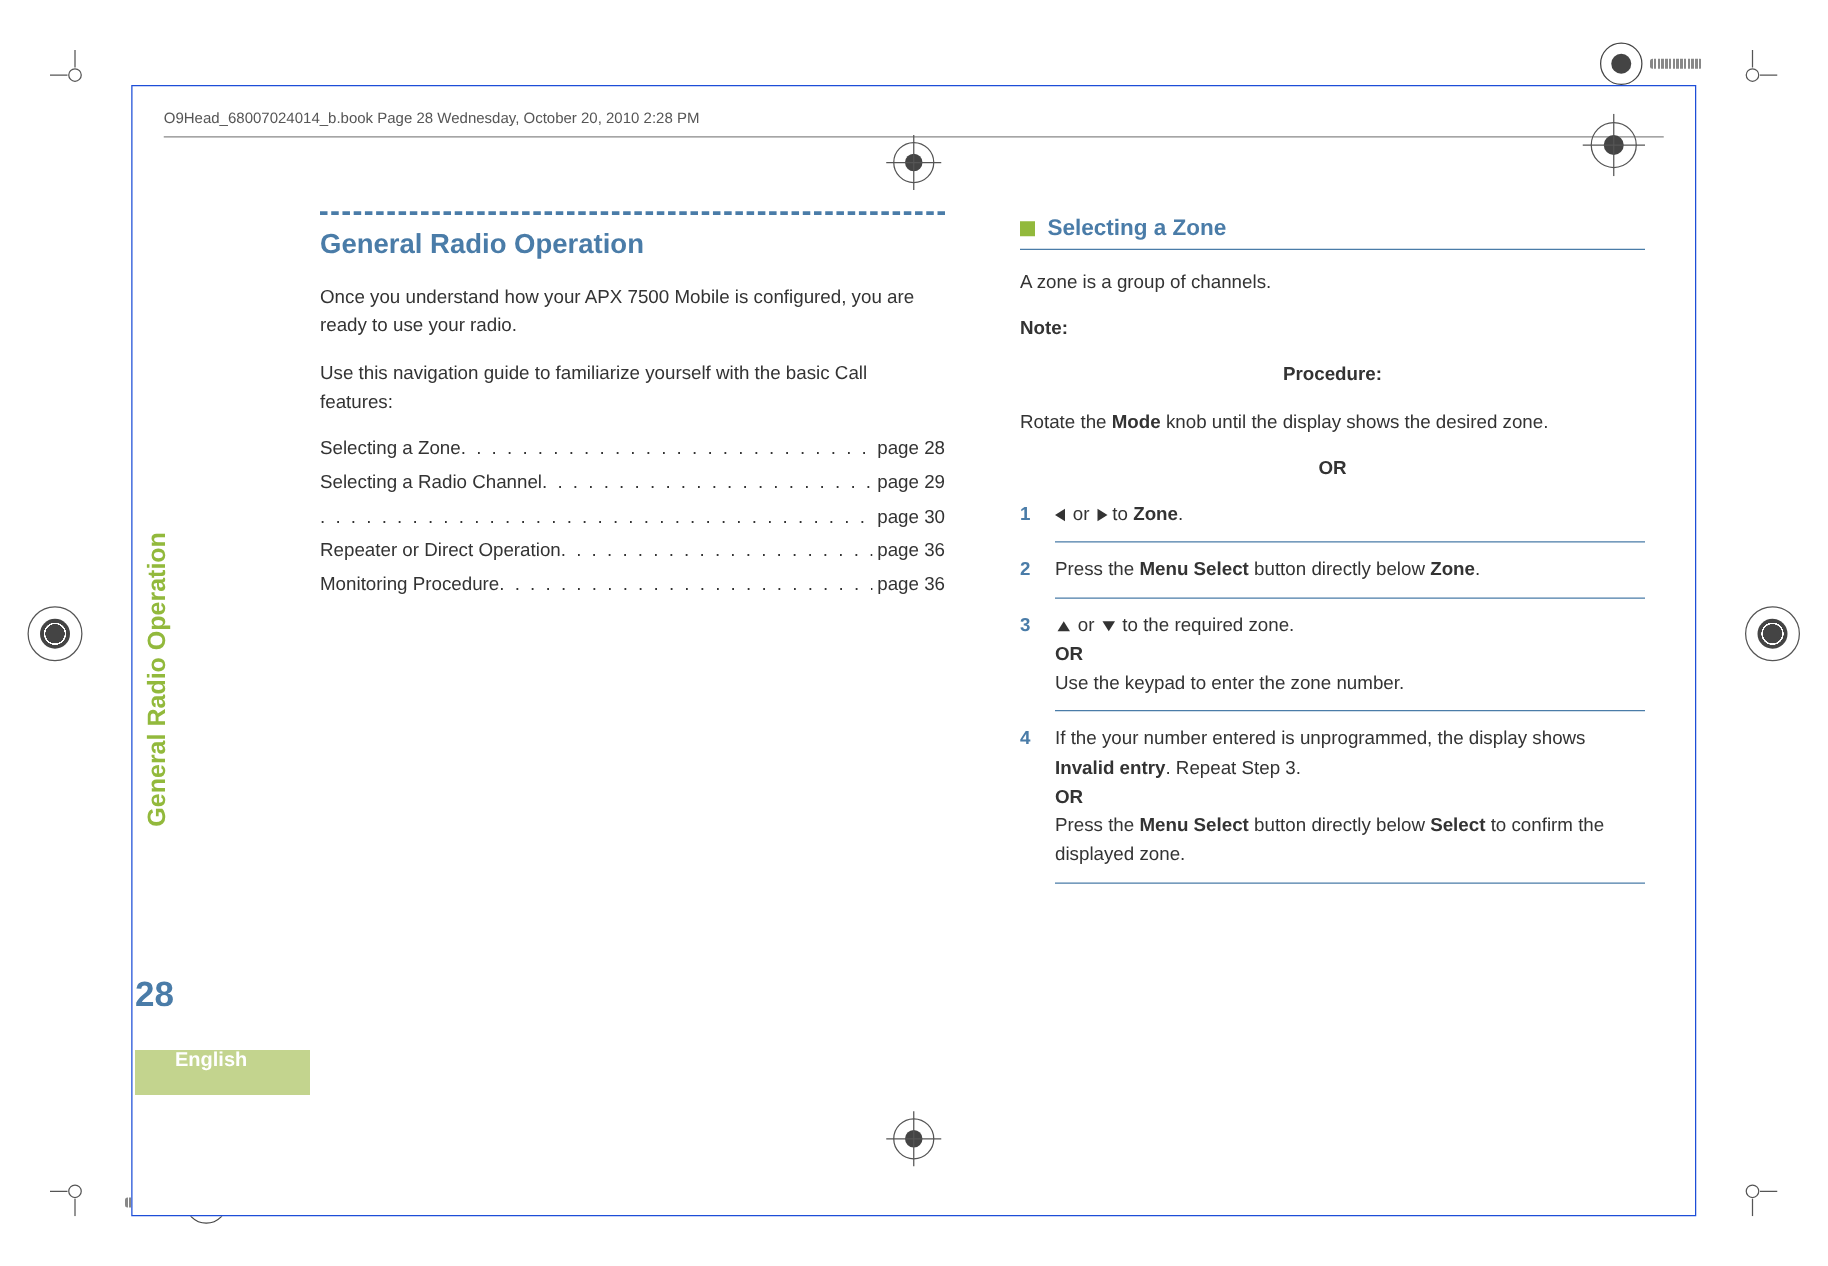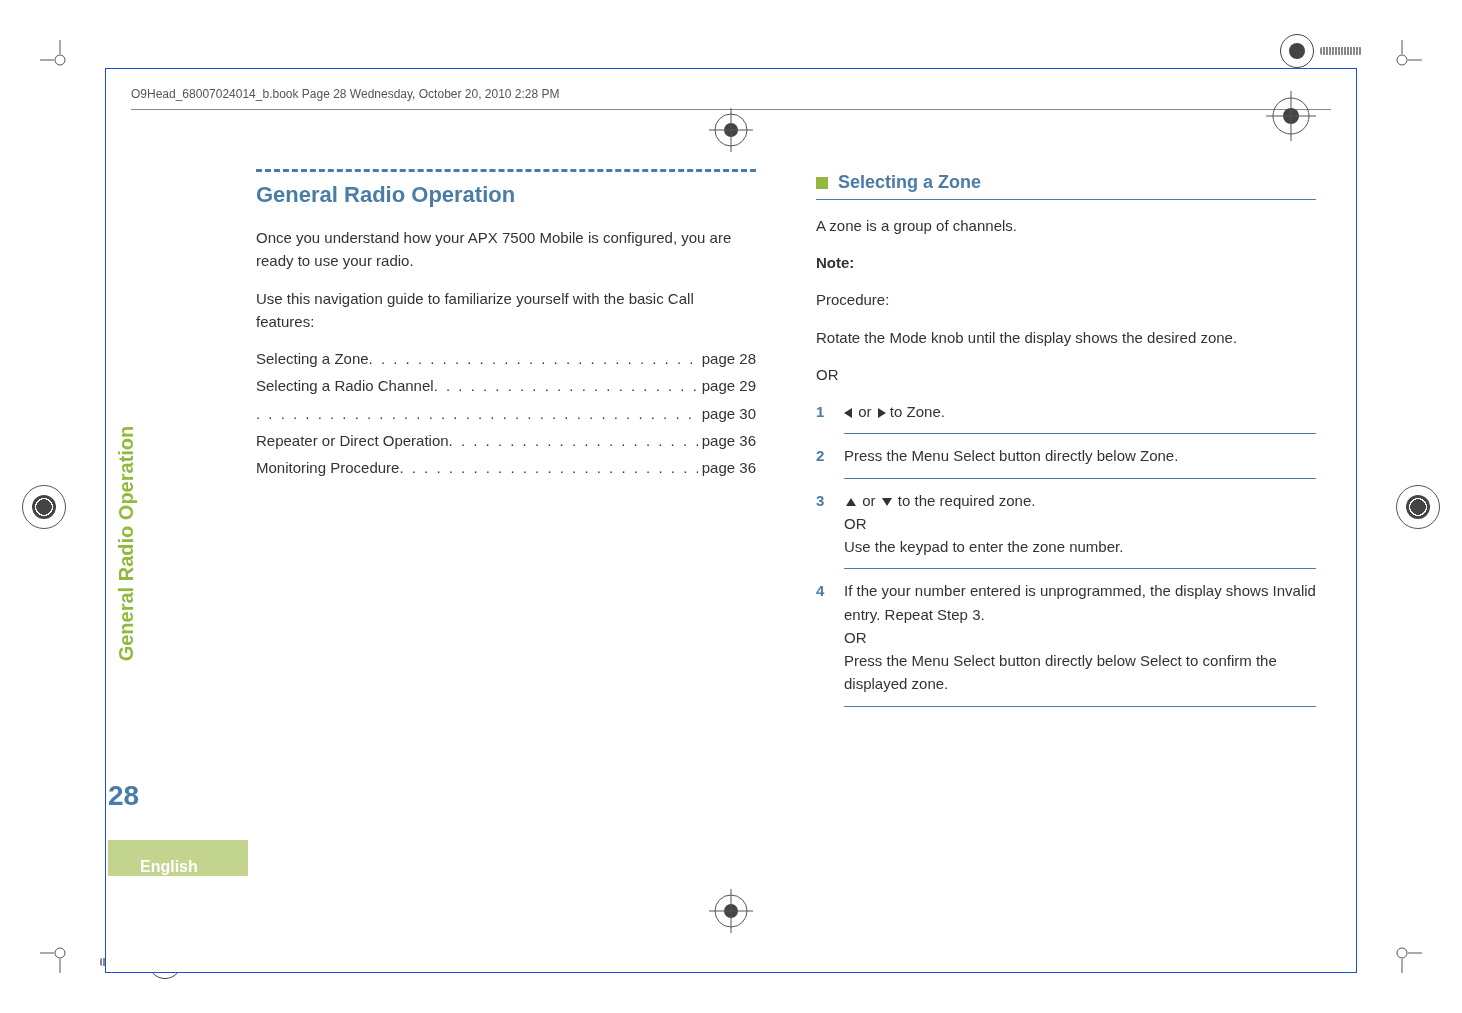--- a/index.html
+++ b/index.html
@@ -128,21 +128,21 @@
 }
 .toc-row .pg { flex:0 0 auto; padding-left:4px; }
 
 .h2-wrap { display:flex; align-items:center; gap:10px; margin-bottom:2px; }
 .h2-bullet { width:12px; height:12px; background:#92b93c; }
 .h2 { color:#4a7ca8; font-weight:bold; font-size:18px; }
 .h2-underline { border-top:1.5px solid #4a7ca8; margin-bottom:14px; }
 
 .note-row { display:flex; gap:24px; margin-bottom:14px; }
 .note-row .lbl { font-weight:bold; white-space:nowrap; }
-.bold { font-weight:normal; }
+.bold { font-weight:bold;text-align:center; }
 .italic { font-style:italic; }
 
 .step-row { display:flex; gap:12px; margin-bottom:2px; }
 .step-num { color:#4a7ca8; font-weight:bold; width:16px; flex:0 0 auto; }
 .step-body { flex:1; }
 .step-hr { border:0; border-top:1px solid #4a7ca8; margin:10px 0 10px 28px; }
 
 .tri-left, .tri-right, .tri-up, .tri-down {
   display:inline-block; width:0; height:0; vertical-align:middle;
 }
@@ -183,21 +183,21 @@
   position:absolute;
   left:108px;
   top: 840px;
   width: 140px;
   height: 36px;
   background:#c3d48e;
   color:#fff;
   font-weight:bold;
   font-size:16px;
   display:flex;
-  align-items:flex-end;
+  align-items:flex-start;
   padding-left:32px;
 }
 
 .center-gutter-cross {
   position:absolute;
   left:50%;
   transform:translateX(-50%);
   width:50px;
   height:50px;
 }

